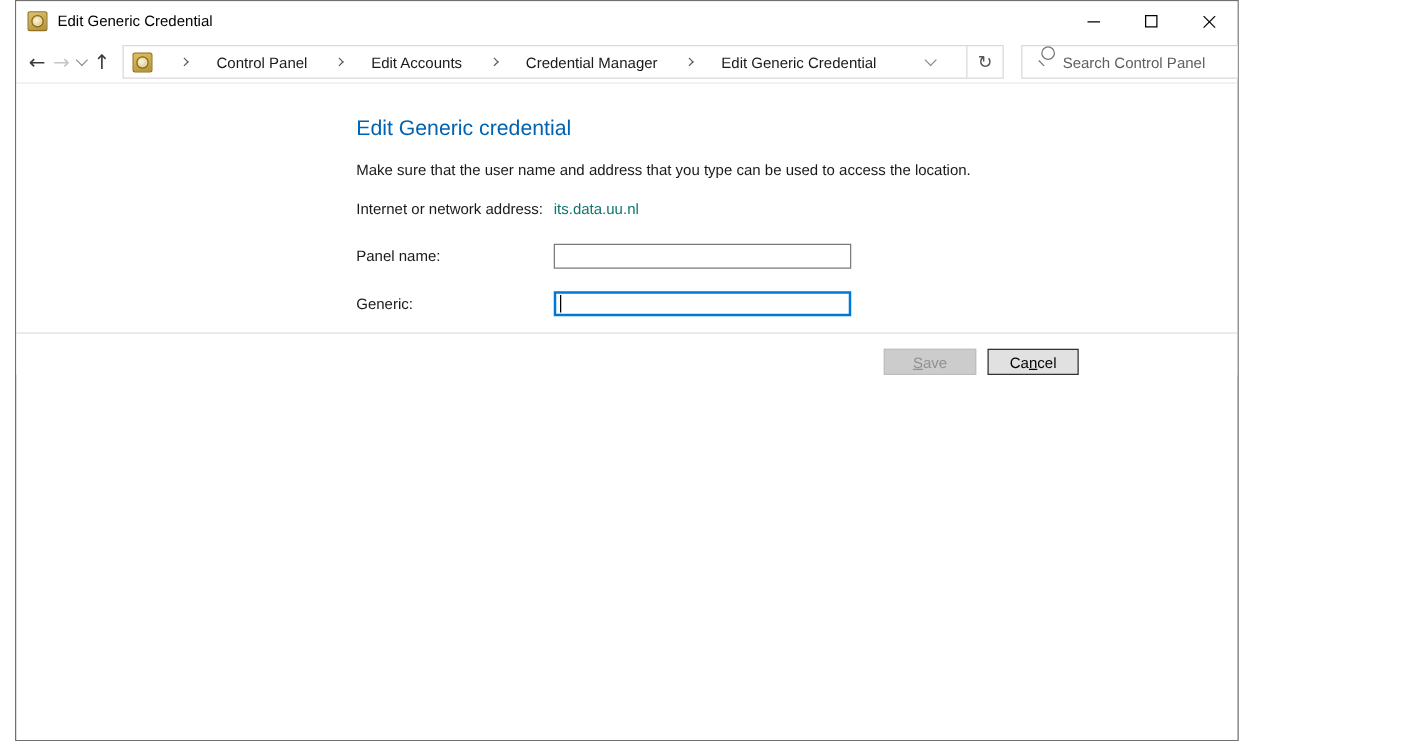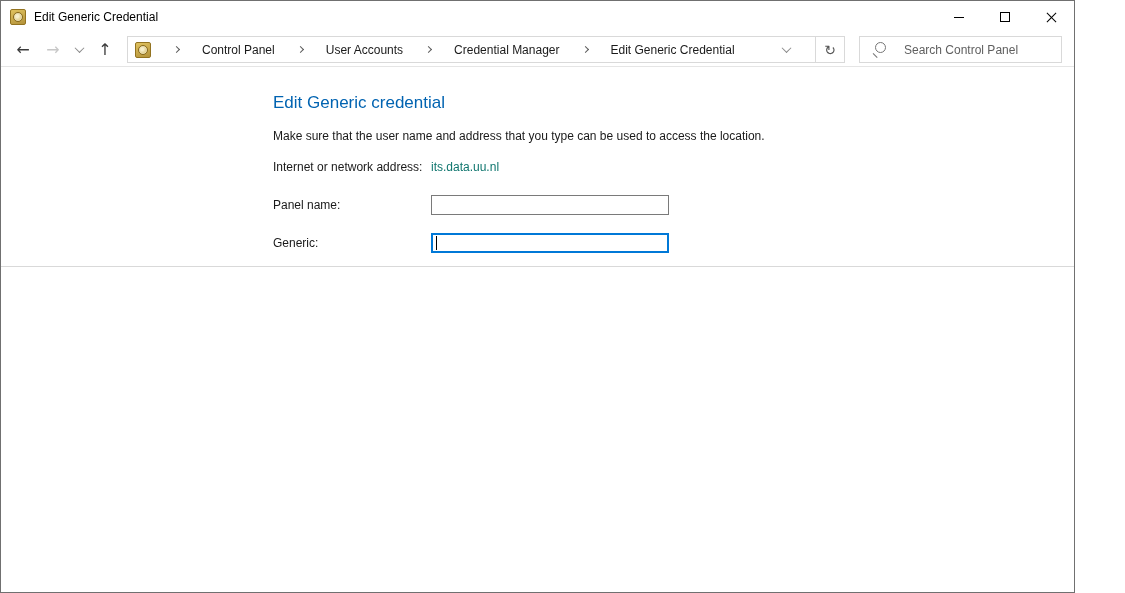--- a/index.html
+++ b/index.html
@@ -1,25 +1,26 @@
 <!DOCTYPE html>
 <html><head>
 <meta charset="utf-8">
 <style>
   * { margin:0; padding:0; box-sizing:border-box; }
   html,body { background:#ffffff; }
   body { font-family:"Liberation Sans", sans-serif; }
 
   .window {
-    width:1075px; height:593px;
+    width:979px; height:593px;
     border:1px solid #707070;
     background:#fff;
     position:relative;
     overflow:hidden;
     color:#1a1a1a;
+    margin-left:12px;
   }
 
   
   .titlebar {
     height:32px; display:flex; align-items:center;
     background:#fff; padding-left:9px;
   }
   .title-text { font-size:12px; color:#000; margin-left:8px; flex:1; white-space:nowrap; }
   .win-btn {
     width:46px; height:31px; display:flex; align-items:center; justify-content:center;
@@ -89,21 +90,21 @@
     display:flex; align-items:center; justify-content:center; cursor:default;
   }
   .refresh-cell {
     border:none; background:transparent; border-left:1px solid #d9d9d9;
     width:29px; height:25px; display:flex; align-items:center; justify-content:center;
     font-size:14px; color:#555; cursor:default; font-family:"DejaVu Sans", sans-serif;
   }
 
   .searchbox {
     width:203px; height:27px; border:1px solid #d9d9d9; background:#fff;
-    display:flex; align-items:center; padding-left:11px; margin-left:8px; gap:18px;
+    display:flex; align-items:flex-start; padding-left:11px; margin-left:8px; gap:6px;
   }
   .search-icon { position:relative; width:15px; height:15px; flex:none; }
   .search-icon::before {
     content:""; position:absolute; right:0; top:0;
     width:9px; height:9px; border:1.4px solid #767676; border-radius:50%;
   }
   .search-icon::after {
     content:""; position:absolute; left:1px; bottom:1px;
     width:6px; height:1.4px; background:#767676; transform:rotate(45deg);
   }
@@ -189,21 +190,21 @@
       </button>
     <button class="nav-arrow">
         <span>↑</span>
       </button>
 
     <div class="addressbar">
       <span class="safe-icon"></span>
       <span class="crumb-sep"></span>
       <span class="crumb">Control Panel</span>
       <span class="crumb-sep"></span>
-      <span class="crumb">User Accounts</span>
+      <span class="crumb">Edit Accounts</span>
       <span class="crumb-sep"></span>
       <span class="crumb">Credential Manager</span>
       <span class="crumb-sep"></span>
       <span class="crumb">Edit Generic Credential</span>
       <span class="addr-spacer"></span>
       <button class="addr-drop">
           <span class="chev-down"></span>
         </button>
       <button class="refresh-cell">
           <span>↻</span>
@@ -228,14 +229,24 @@
       <input class="text-input" type="text" value="" style="">
 
       <span class="field-label">Generic:</span>
       <span class="pw-wrap">
         <input class="text-input focused" type="password" value="" style="">
         <span class="caret"></span>
       </span>
     </div>
   </div>
 
+  <div class="footer">
+    <div class="btn-row">
+      <button class="btn btn-save" disabled="">
+        <span><span></span><span class="key">S</span><span>ave</span></span>
+      </button>
+      <button class="btn btn-cancel">
+        <span><span>Ca</span><span class="key">n</span><span>cel</span></span>
+      </button>
+    </div>
+  </div>
 
 </div>
 
 </body></html>

